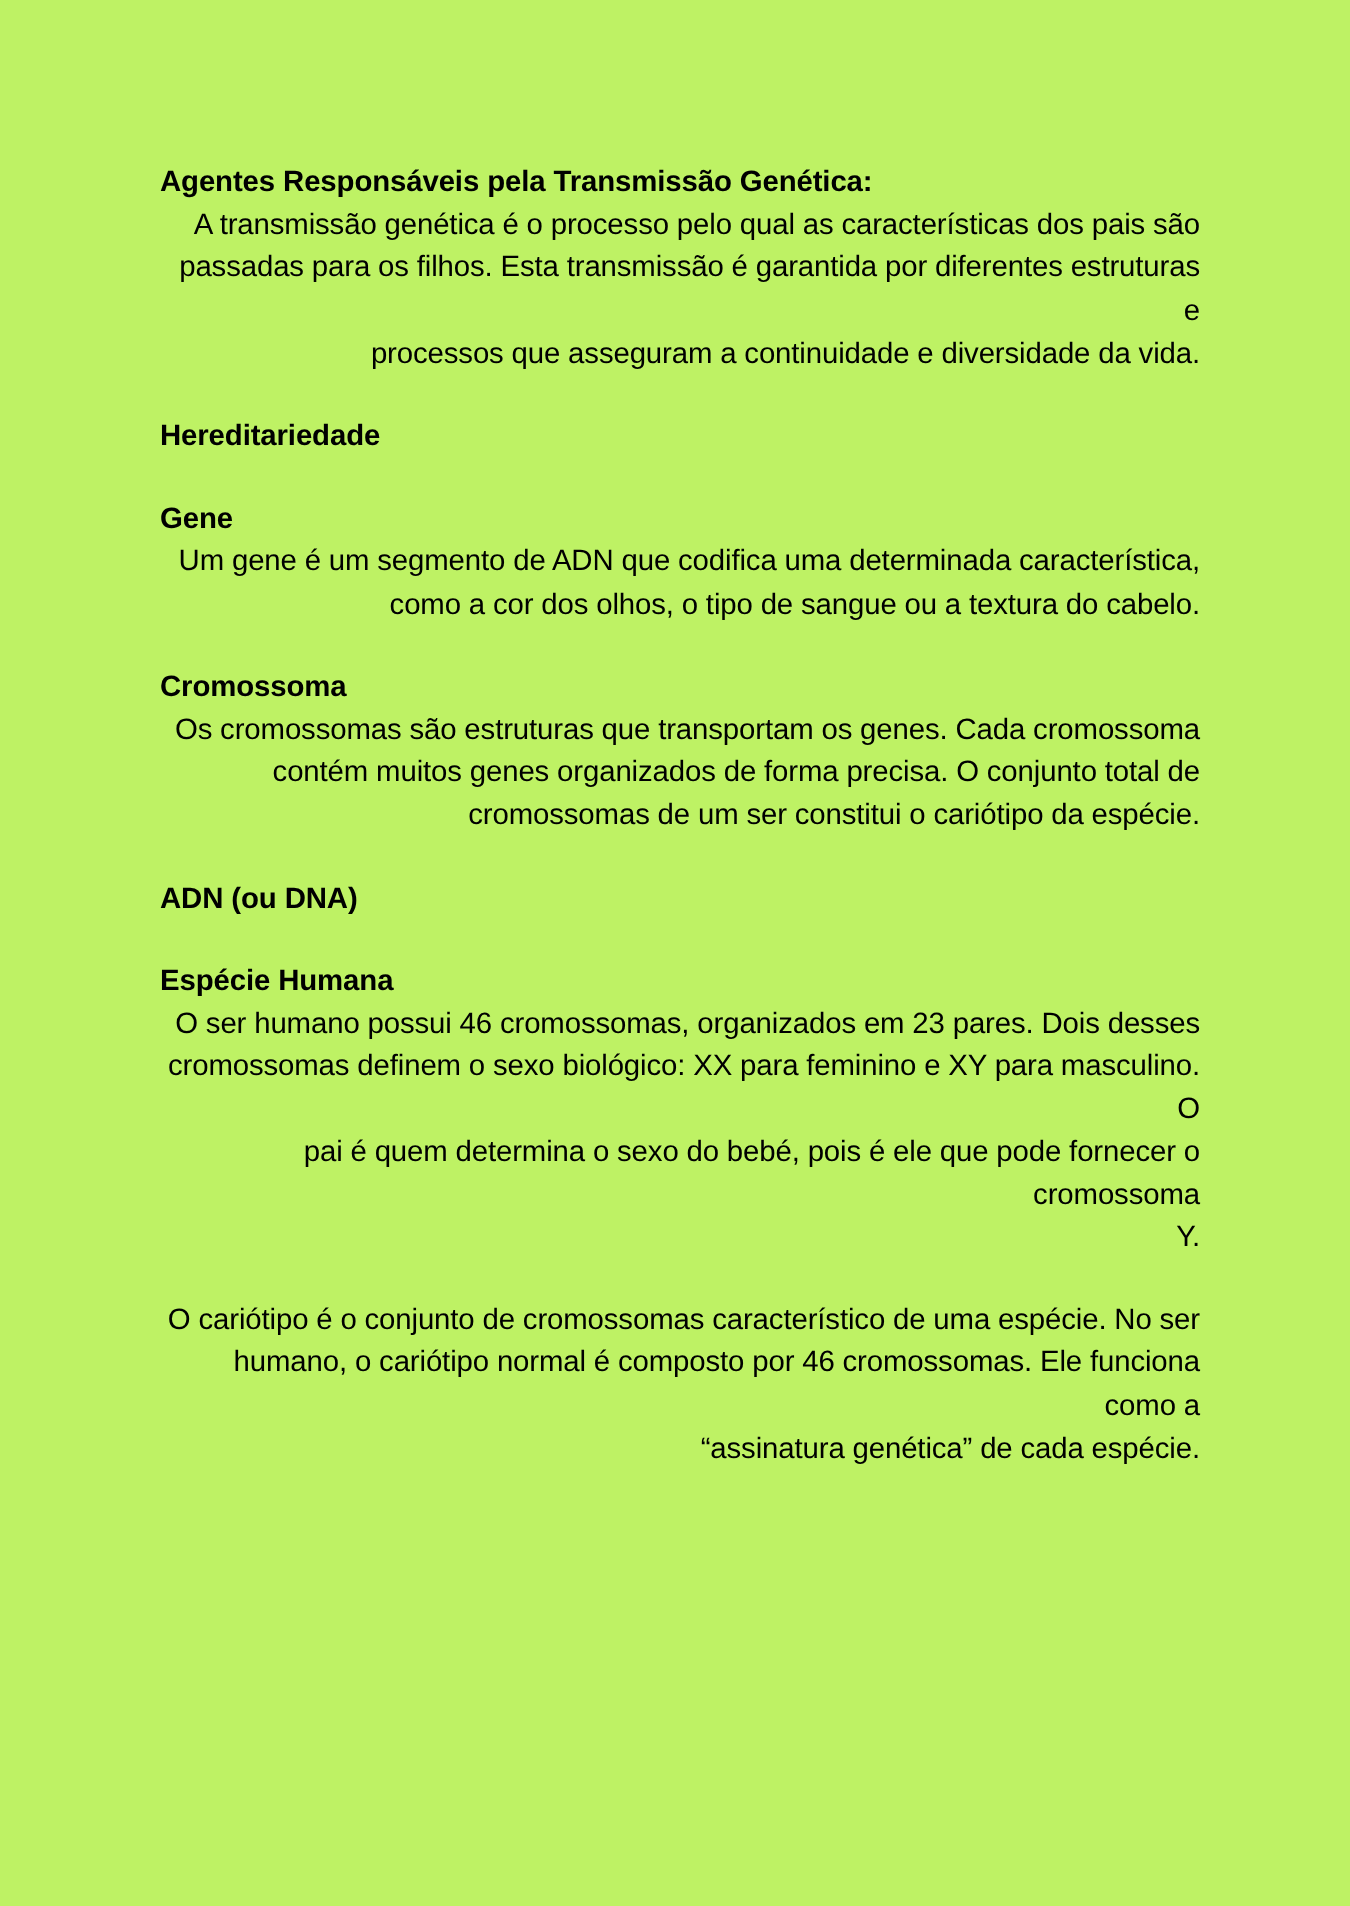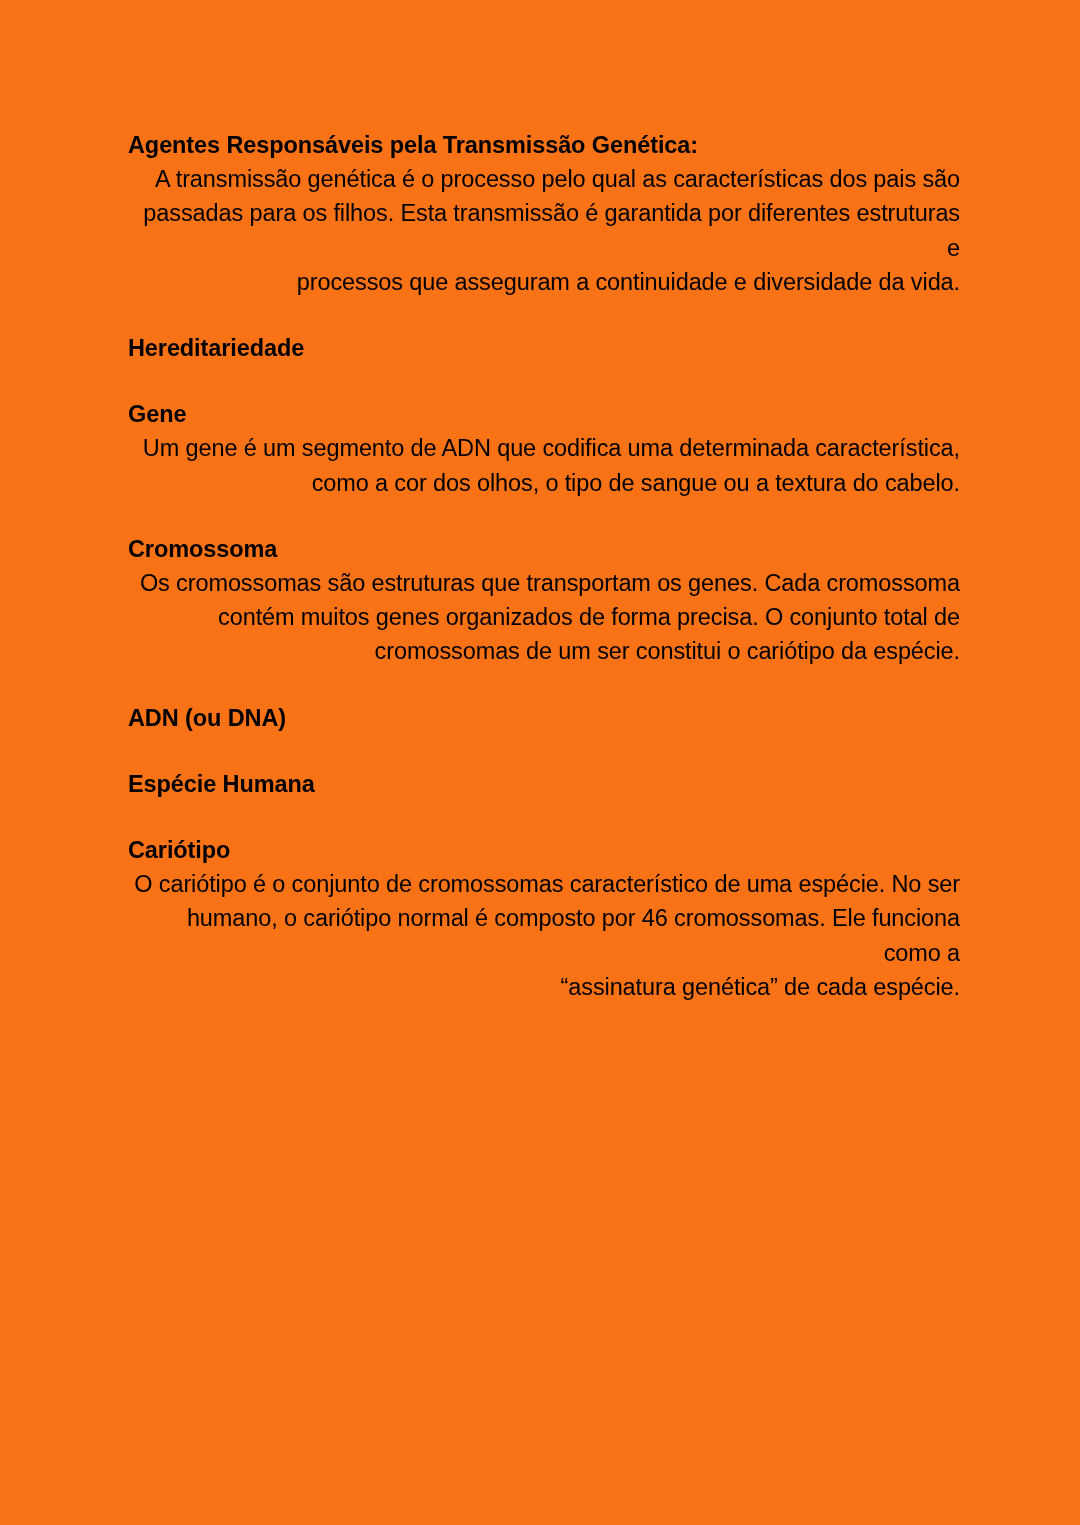--- a/index.html
+++ b/index.html
@@ -14,21 +14,21 @@
     font-family: "Liberation Sans", sans-serif;
     color: #000000;
     -webkit-font-smoothing: antialiased;
     overflow: hidden;
   }
 
   .page {
     position: relative;
     width: 1080px;
     height: 1525px;
-    background: #f97316;
+    background: #bef264;
     box-sizing: border-box;
     padding: 128px 122px 0 128px;
   }
 
   .doc-body {
     width: 832px;
   }
 
   .section {
     margin: 0 0 32px 0;
@@ -87,23 +87,26 @@
 cromossomas de um ser constitui o cariótipo da espécie.</p>
     </section>
 
     <section class="section">
       <h2 class="section-heading">ADN (ou DNA)</h2>
     </section>
 
 
     <section class="section">
       <h2 class="section-heading">Espécie Humana</h2>
+      <p class="section-text">O ser humano possui 46 cromossomas, organizados em 23 pares. Dois desses
+cromossomas definem o sexo biológico: XX para feminino e XY para masculino. O
+pai é quem determina o sexo do bebé, pois é ele que pode fornecer o cromossoma
+Y.</p>
     </section>
 
     <section class="section">
-      <h2 class="section-heading">Cariótipo</h2>
       <p class="section-text">O cariótipo é o conjunto de cromossomas característico de uma espécie. No ser
 humano, o cariótipo normal é composto por 46 cromossomas. Ele funciona como a
 “assinatura genética” de cada espécie.</p>
     </section>
 
   </article>
 </div>
 
 </body></html>

